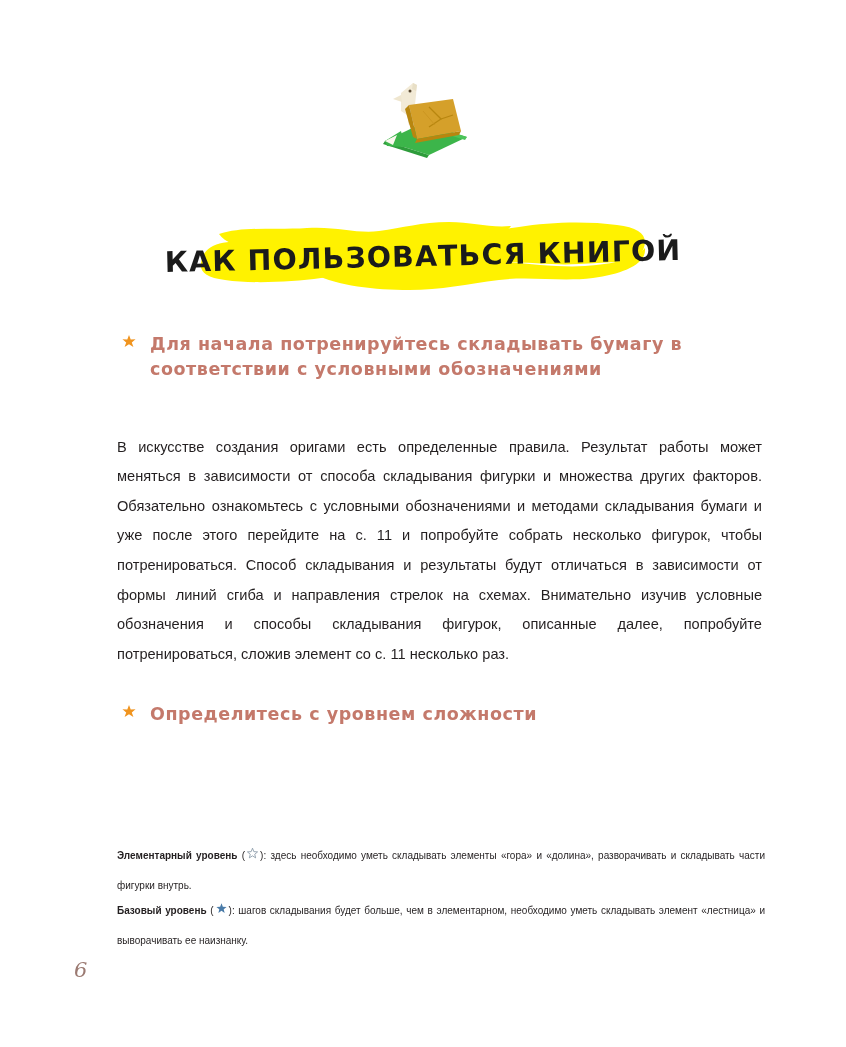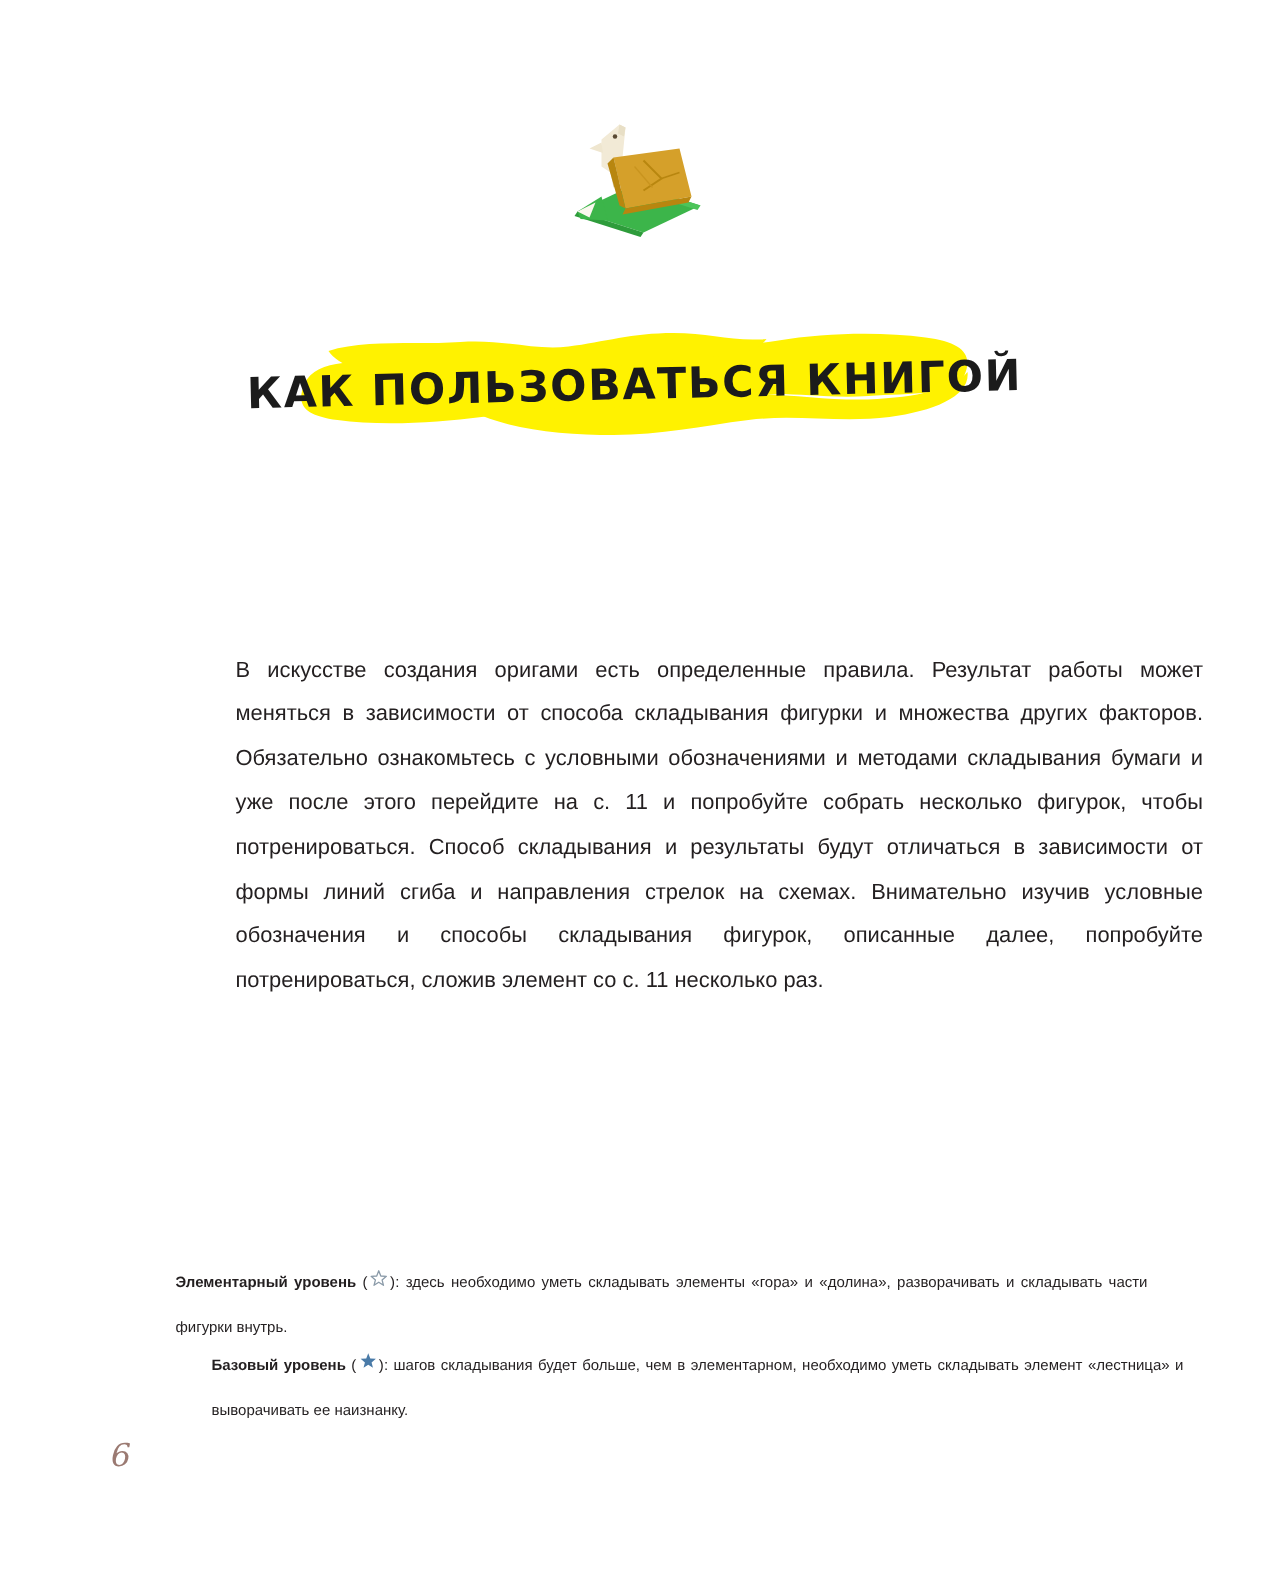--- a/index.html
+++ b/index.html
@@ -97,38 +97,37 @@
   .body-text {
     position: absolute;
     left: 117px;
     width: 645px;
     font-family: "Liberation Sans", sans-serif;
     font-size: 14.6px;
     line-height: 29.6px;
     color: #231f20;
     text-align: justify;
     text-justify: inter-word;
-    margin-left: 40px;
   }
   .body-text.p-intro  { top: 418px; }
   .body-text.p-levels { top: 756px; }
 
   .level-line {
     position: absolute;
     left: 117px;
     width: 648px;
     font-family: "Liberation Sans", sans-serif;
     font-size: 10px;
     line-height: 29.6px;
     color: #231f20;
     text-align: justify;
     text-justify: inter-word;
   }
   .level-line.lvl-1 { top: 831px; }
-  .level-line.lvl-2 { top: 886px; margin-left: 24px; }
+  .level-line.lvl-2 { top: 886px; }
   .level-line b { font-weight: 700; }
 
   .star-glyph {
     display: inline-block;
     width: 13px;
     height: 13px;
     vertical-align: -1px;
     margin: 0 1px;
   }
 
@@ -192,23 +191,35 @@
                  C140,40 108,34 80,36 C52,38 30,34 22,22 Z"></path>
         <path d="M118,62 C146,56 178,62 206,60 C238,58 264,50 296,50
                  C326,50 358,56 388,54 C420,52 440,46 448,36
                  C450,52 426,62 396,66 C364,70 332,64 302,68
                  C270,72 244,78 212,78 C178,78 140,74 118,62 Z"></path>
       </g>
     </svg>
     <div class="page-title">КАК ПОЛЬЗОВАТЬСЯ КНИГОЙ</div>
   </div>
 
+  <div class="section-heading h-one">
+    <svg class="star-bullet" viewBox="0 0 24 24">
+      <path d="M12 1.5 L14.6 8.3 L21.8 8.0 L16.2 12.6 L18.6 19.6 L12 15.4 L5.4 19.6 L7.8 12.6 L2.2 8.0 L9.4 8.3 Z" fill="#f0941f"></path>
+    </svg>
+    <span class="heading-text">Для начала потренируйтесь складывать бумагу в соответствии с условными обозначениями</span>
+  </div>
 
   <p class="body-text p-intro">В искусстве создания оригами есть определенные правила. Результат работы может меняться в зависимости от способа складывания фигурки и множества других факторов. Обязательно ознакомьтесь с условными обозначениями и методами складывания бумаги и уже после этого перейдите на с. 11 и попробуйте собрать несколько фигурок, чтобы потренироваться. Способ складывания и результаты будут отличаться в зависимости от формы линий сгиба и направления стрелок на схемах. Внимательно изучив условные обозначения и способы складывания фигурок, описанные далее, попробуйте потренироваться, сложив элемент со с. 11 несколько раз.</p>
 
+  <div class="section-heading h-two">
+    <svg class="star-bullet" viewBox="0 0 24 24">
+      <path d="M12 1.5 L14.6 8.3 L21.8 8.0 L16.2 12.6 L18.6 19.6 L12 15.4 L5.4 19.6 L7.8 12.6 L2.2 8.0 L9.4 8.3 Z" fill="#f0941f"></path>
+    </svg>
+    <span class="heading-text">Определитесь с уровнем сложности</span>
+  </div>
 
 
   <p class="level-line lvl-1">
     <b>Элементарный уровень</b><span>&nbsp;(</span><svg class="star-glyph" viewBox="0 0 24 24">
         <path d="M12 2.2 L14.5 8.6 L21.4 9.0 L16.1 13.4 L17.8 20.1 L12 16.3 L6.2 20.1 L7.9 13.4 L2.6 9.0 L9.5 8.6 Z" fill="none" stroke="#8a9aa8" stroke-width="1.6" stroke-linejoin="round"></path>
       </svg><span>)</span><span>: здесь необходимо уметь складывать элементы «гора» и «долина», разворачивать и складывать части фигурки внутрь.</span>
   </p>
 
   <p class="level-line lvl-2">
     <b>Базовый уровень</b><span>&nbsp;(</span><svg class="star-glyph" viewBox="0 0 24 24">

